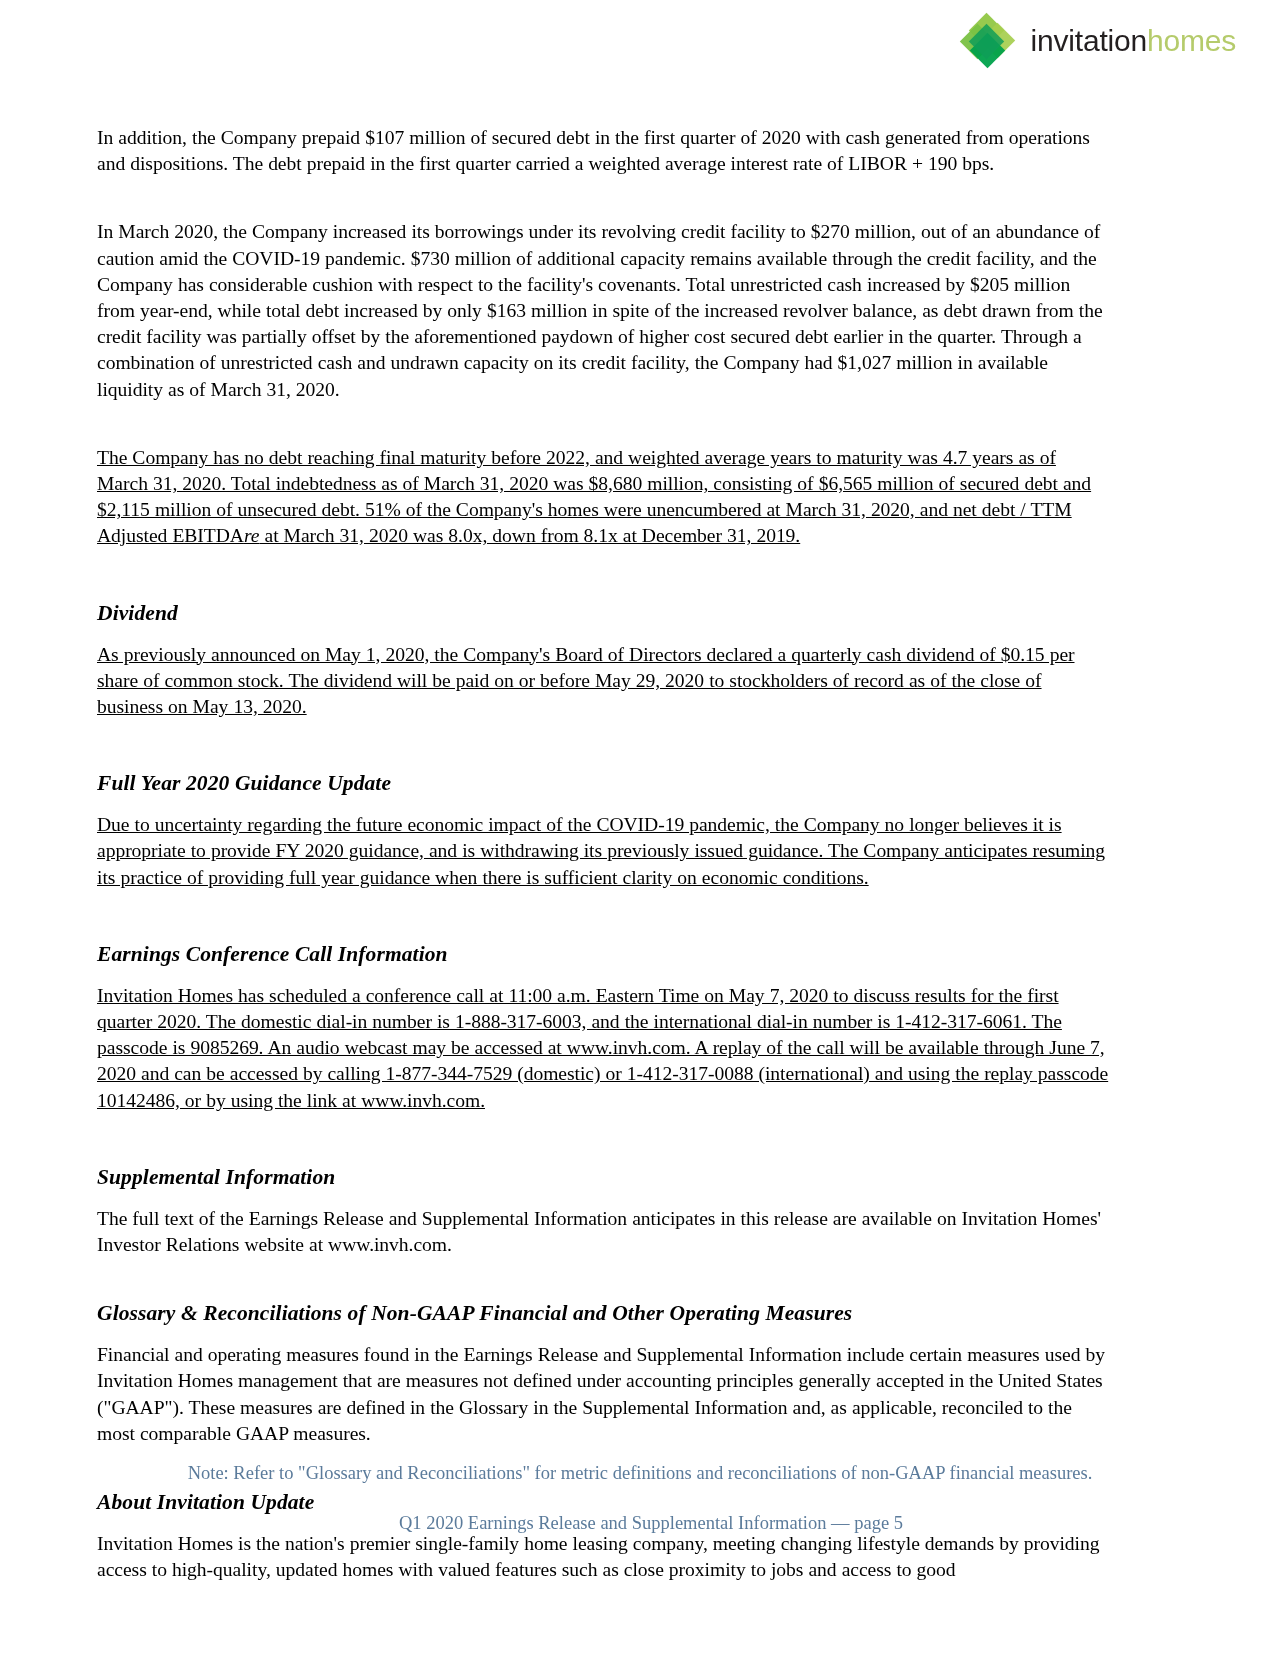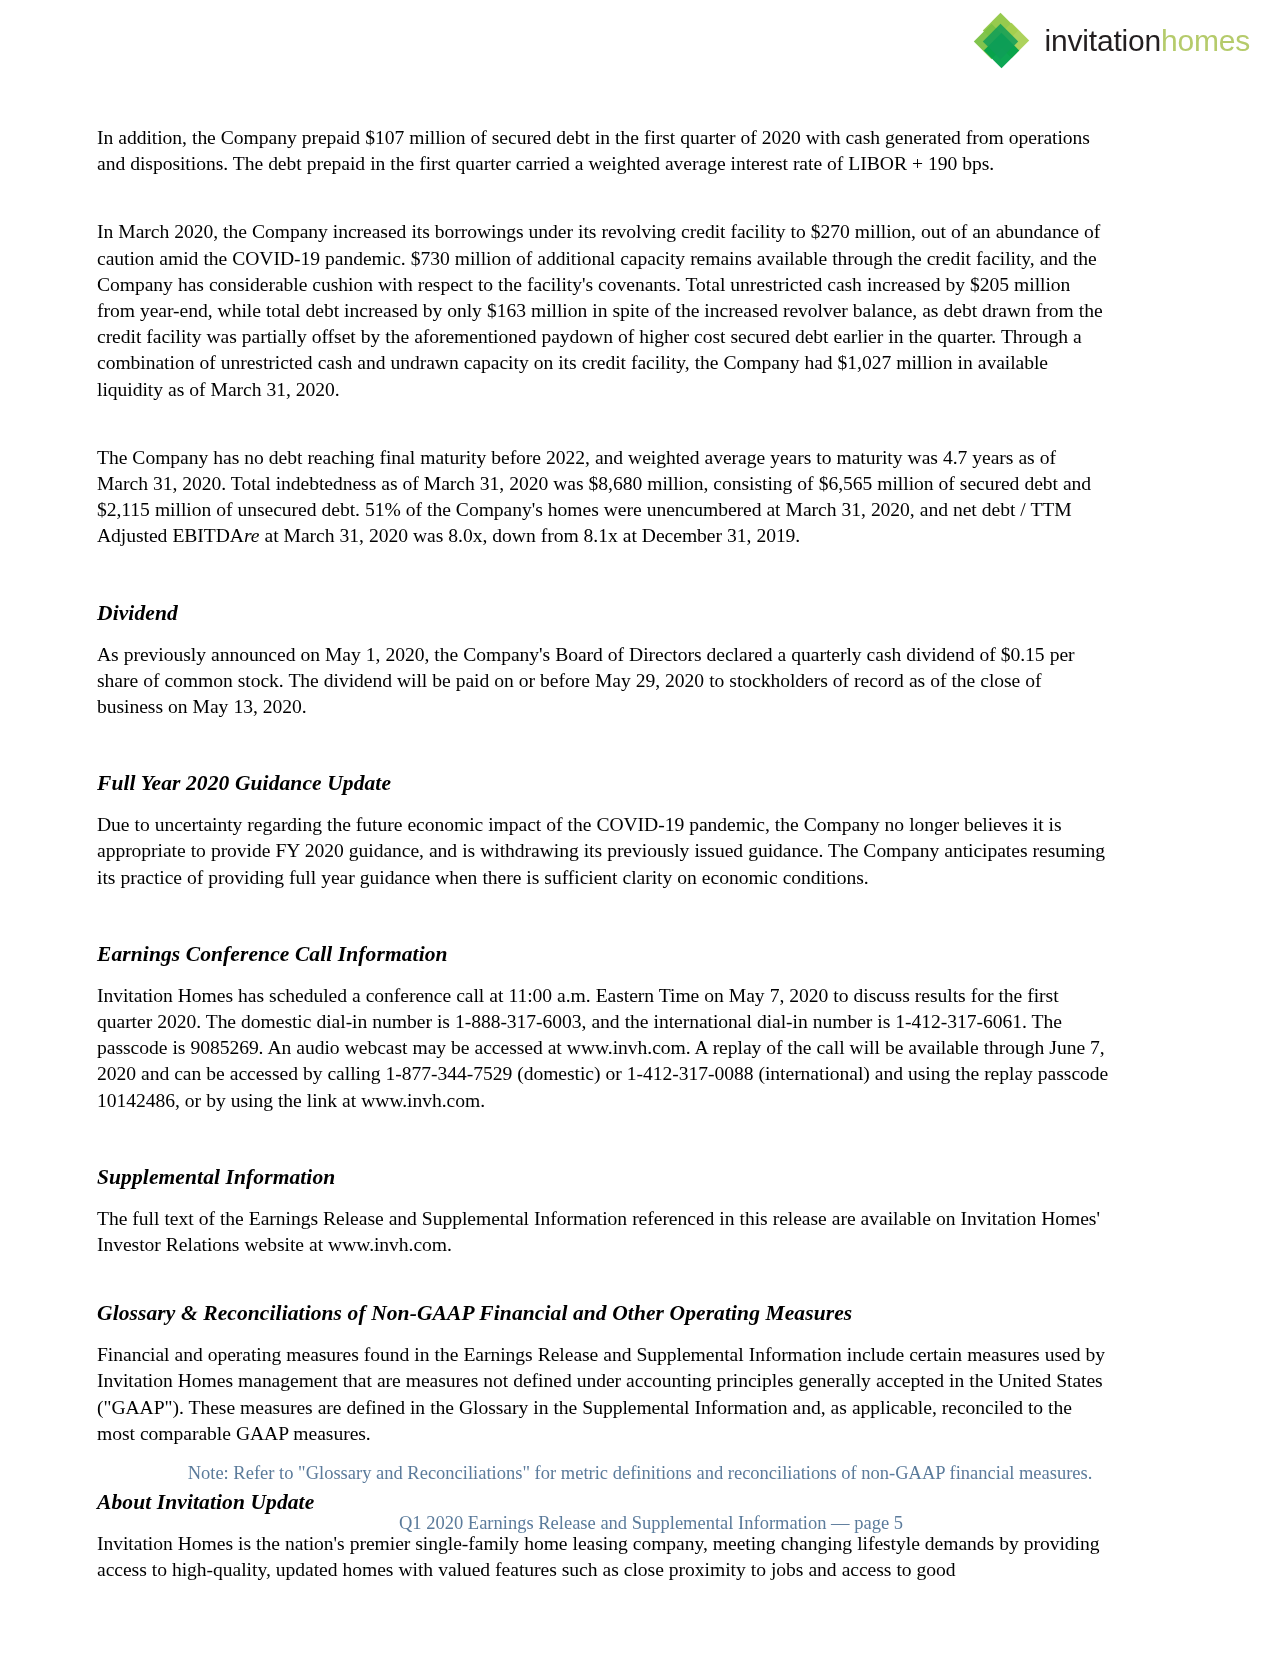--- a/index.html
+++ b/index.html
@@ -20,21 +20,21 @@
   
   .page-header {
     position: absolute;
     top: 0;
     left: 0;
     width: 1280px;
     height: 88px;
   }
   .logo-block {
     position: absolute;
-    right: 30px;
+    right: 44px;
     top: 18px;
     display: flex;
     align-items: center;
     gap: 20px;
   }
   .logo-mark {
     position: relative;
     width: 46px;
     height: 46px;
     flex: 0 0 46px;
@@ -72,21 +72,21 @@
 
   p.para {
     font-size: 19.6px;
     line-height: 26.2px;
     margin: 0 0 26px 0;
     text-align: left;
     letter-spacing: -0.05px;
     word-spacing: 0.2px;
   }
   p.para.gap-lg { margin-bottom: 42px; }
-  p.para.gap-xl { margin-bottom: 50px; }
+  p.para.gap-xl { margin-bottom: 50px; text-decoration: underline; }
 
   h2.section-heading {
     font-size: 21.5px;
     font-weight: bold;
     margin: 0 0 16px 0;
     line-height: 26px;
     letter-spacing: 0.1px;
     font-style: italic;
   }
 
@@ -141,21 +141,21 @@
   <h2 class="section-heading">Dividend</h2>
   <p class="para gap-xl">As previously announced on May 1, 2020, the Company's Board of Directors declared a quarterly cash dividend of $0.15 per share of common stock.  The dividend will be paid on or before May 29, 2020 to stockholders of record as of the close of business on May 13, 2020.</p>
 
   <h2 class="section-heading">Full Year 2020 Guidance Update</h2>
   <p class="para gap-xl">Due to uncertainty regarding the future economic impact of the COVID-19 pandemic, the Company no longer believes it is appropriate to provide FY 2020 guidance, and is withdrawing its previously issued guidance.  The Company anticipates resuming its practice of providing full year guidance when there is sufficient clarity on economic conditions.</p>
 
   <h2 class="section-heading">Earnings Conference Call Information</h2>
   <p class="para gap-xl">Invitation Homes has scheduled a conference call at 11:00 a.m. Eastern Time on May 7, 2020 to discuss results for the first quarter 2020.  The domestic dial-in number is 1-888-317-6003, and the international dial-in number is 1-412-317-6061.  The passcode is 9085269.  An audio webcast may be accessed at www.invh.com.  A replay of the call will be available through June 7, 2020 and can be accessed by calling 1-877-344-7529 (domestic) or 1-412-317-0088 (international) and using the replay passcode 10142486, or by using the link at www.invh.com.</p>
 
   <h2 class="section-heading">Supplemental Information</h2>
-  <p class="para gap-lg">The full text of the Earnings Release and Supplemental Information referenced in this release are available on Invitation Homes' Investor Relations website at www.invh.com.</p>
+  <p class="para gap-lg">The full text of the Earnings Release and Supplemental Information anticipates in this release are available on Invitation Homes' Investor Relations website at www.invh.com.</p>
 
   <h2 class="section-heading">Glossary &amp; Reconciliations of Non-GAAP Financial and Other Operating Measures</h2>
   <p class="para gap-lg">Financial and operating measures found in the Earnings Release and Supplemental Information include certain measures used by Invitation Homes management that are measures not defined under accounting principles generally accepted in the United States ("GAAP").  These measures are defined in the Glossary in the Supplemental Information and, as applicable, reconciled to the most comparable GAAP measures.</p>
 
   <h2 class="section-heading">About Invitation Update</h2>
   <p class="para">Invitation Homes is the nation's premier single-family home leasing company, meeting changing lifestyle demands by providing access to high-quality, updated homes with valued features such as close proximity to jobs and access to good</p>
 
 </div>
 
 <div class="footer-note">Note:  Refer to "Glossary and Reconciliations" for metric definitions and reconciliations of non-GAAP financial measures.</div>

